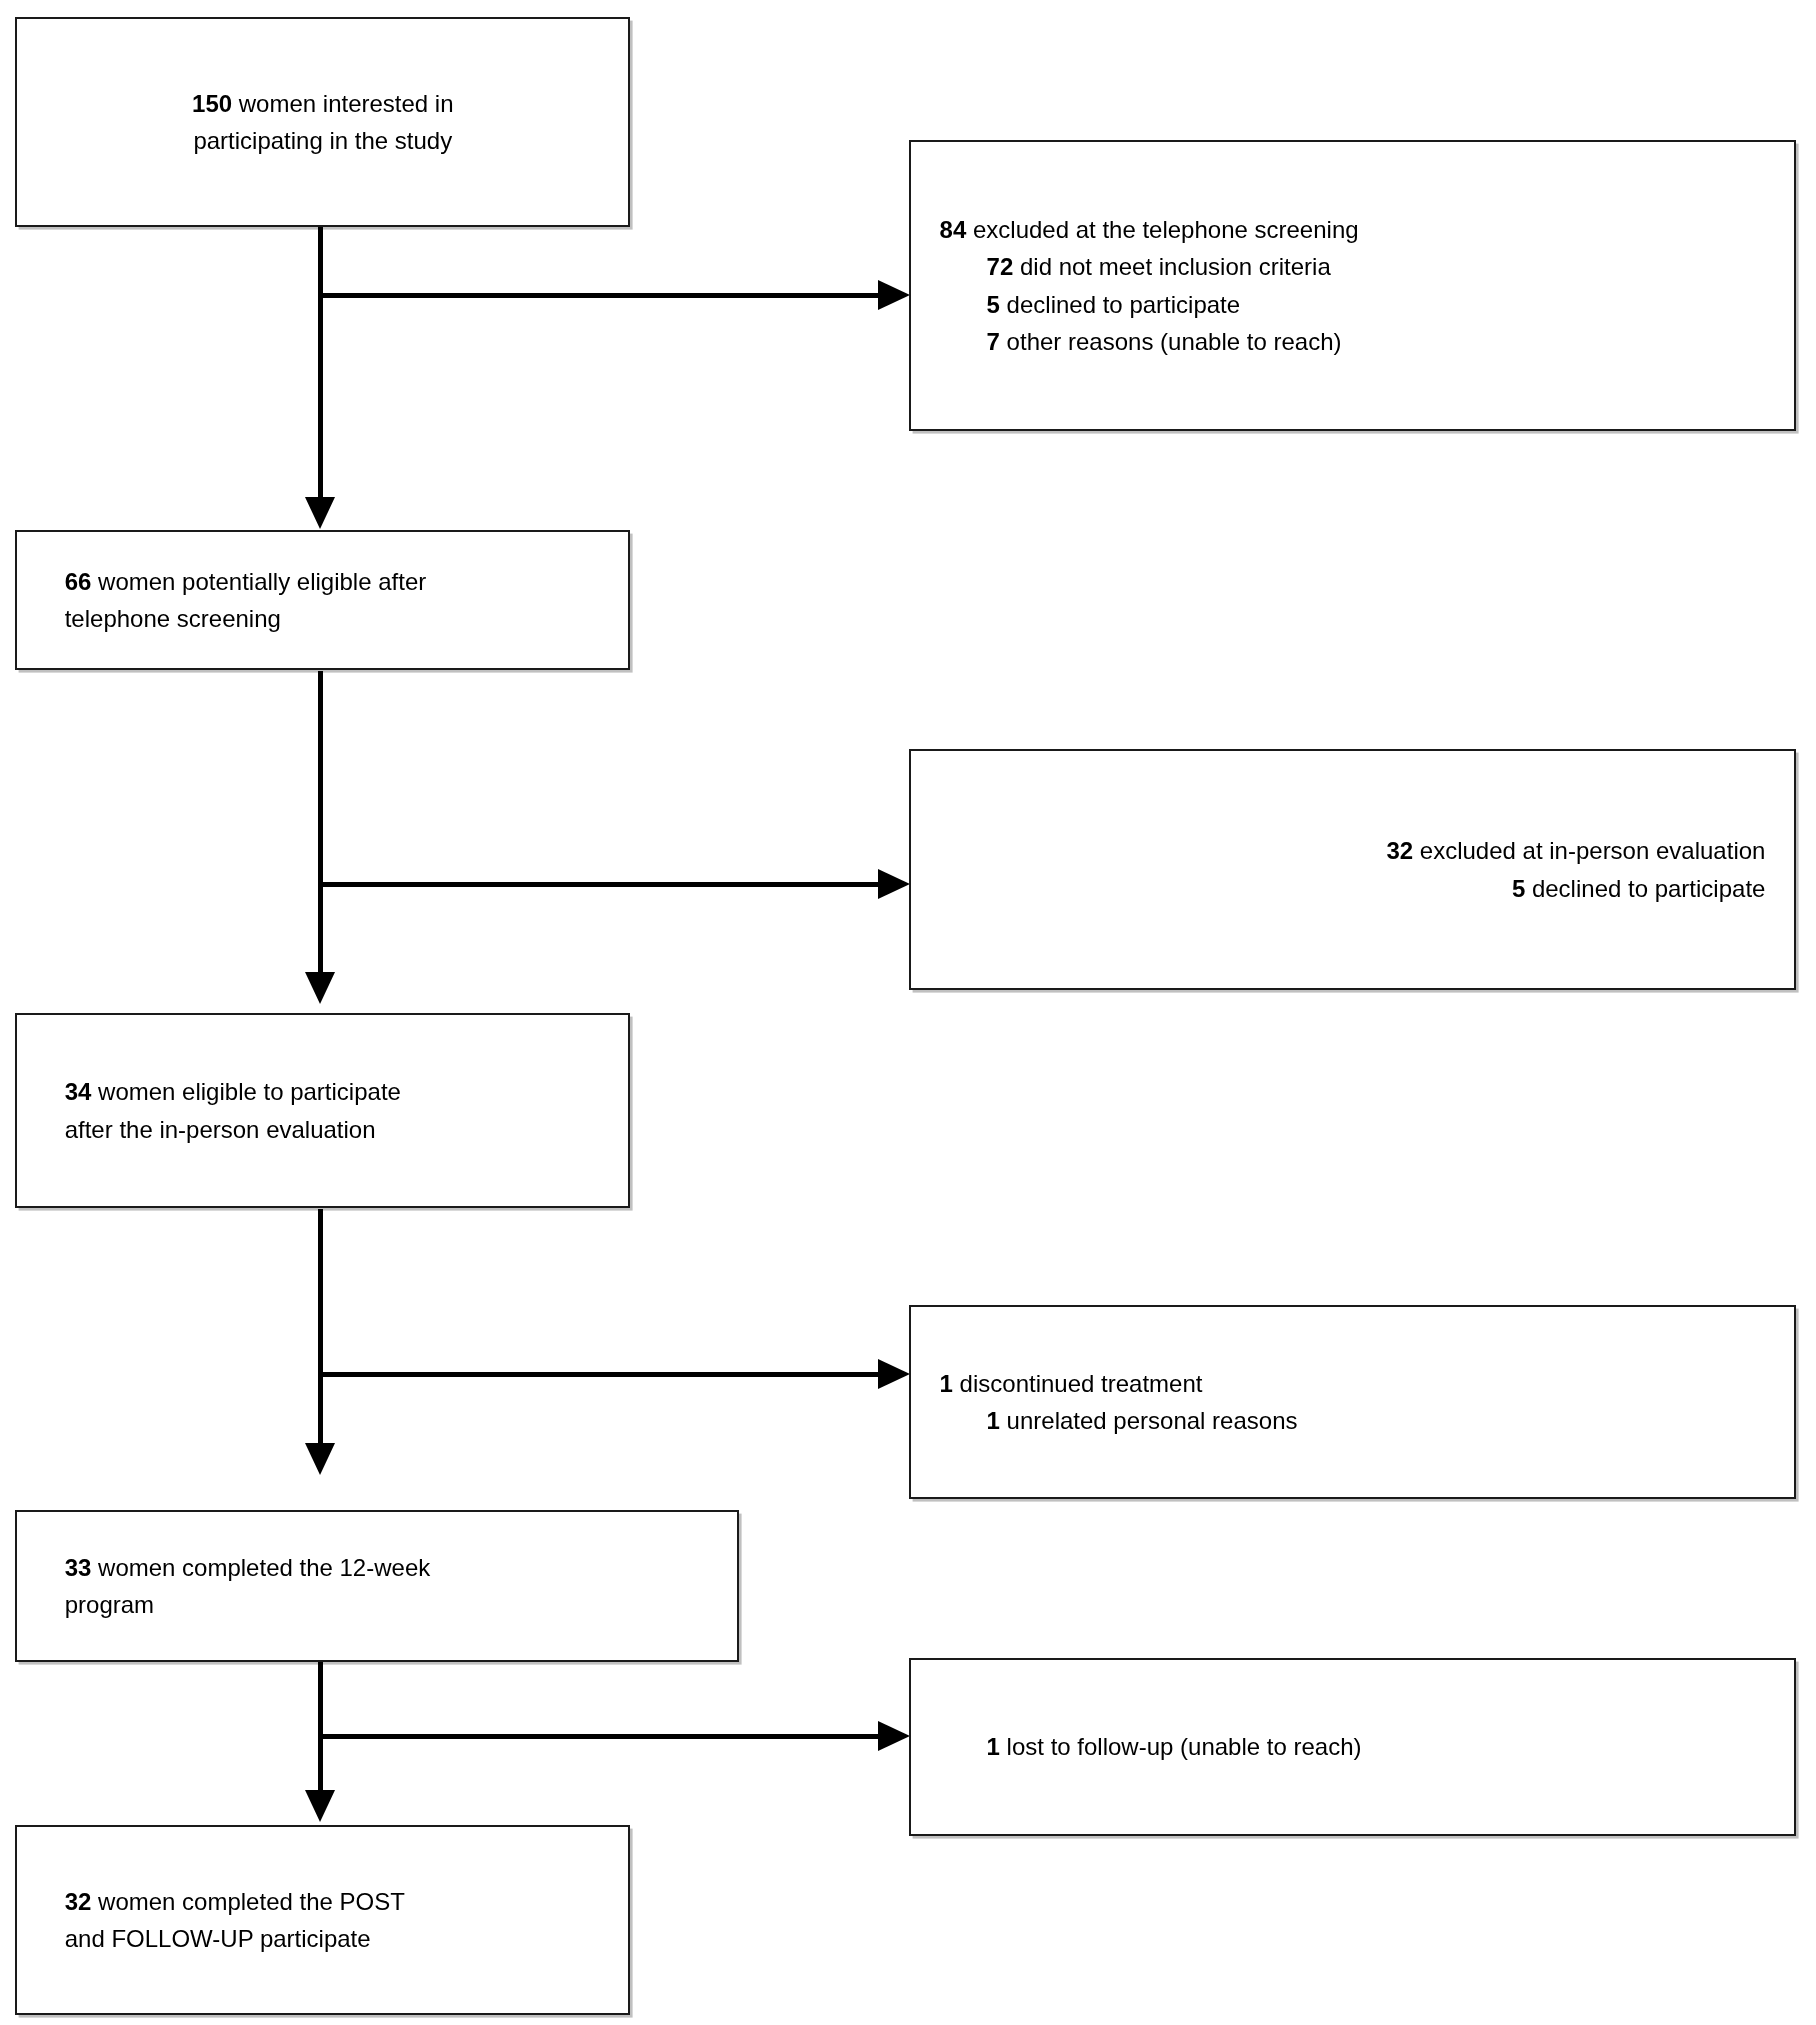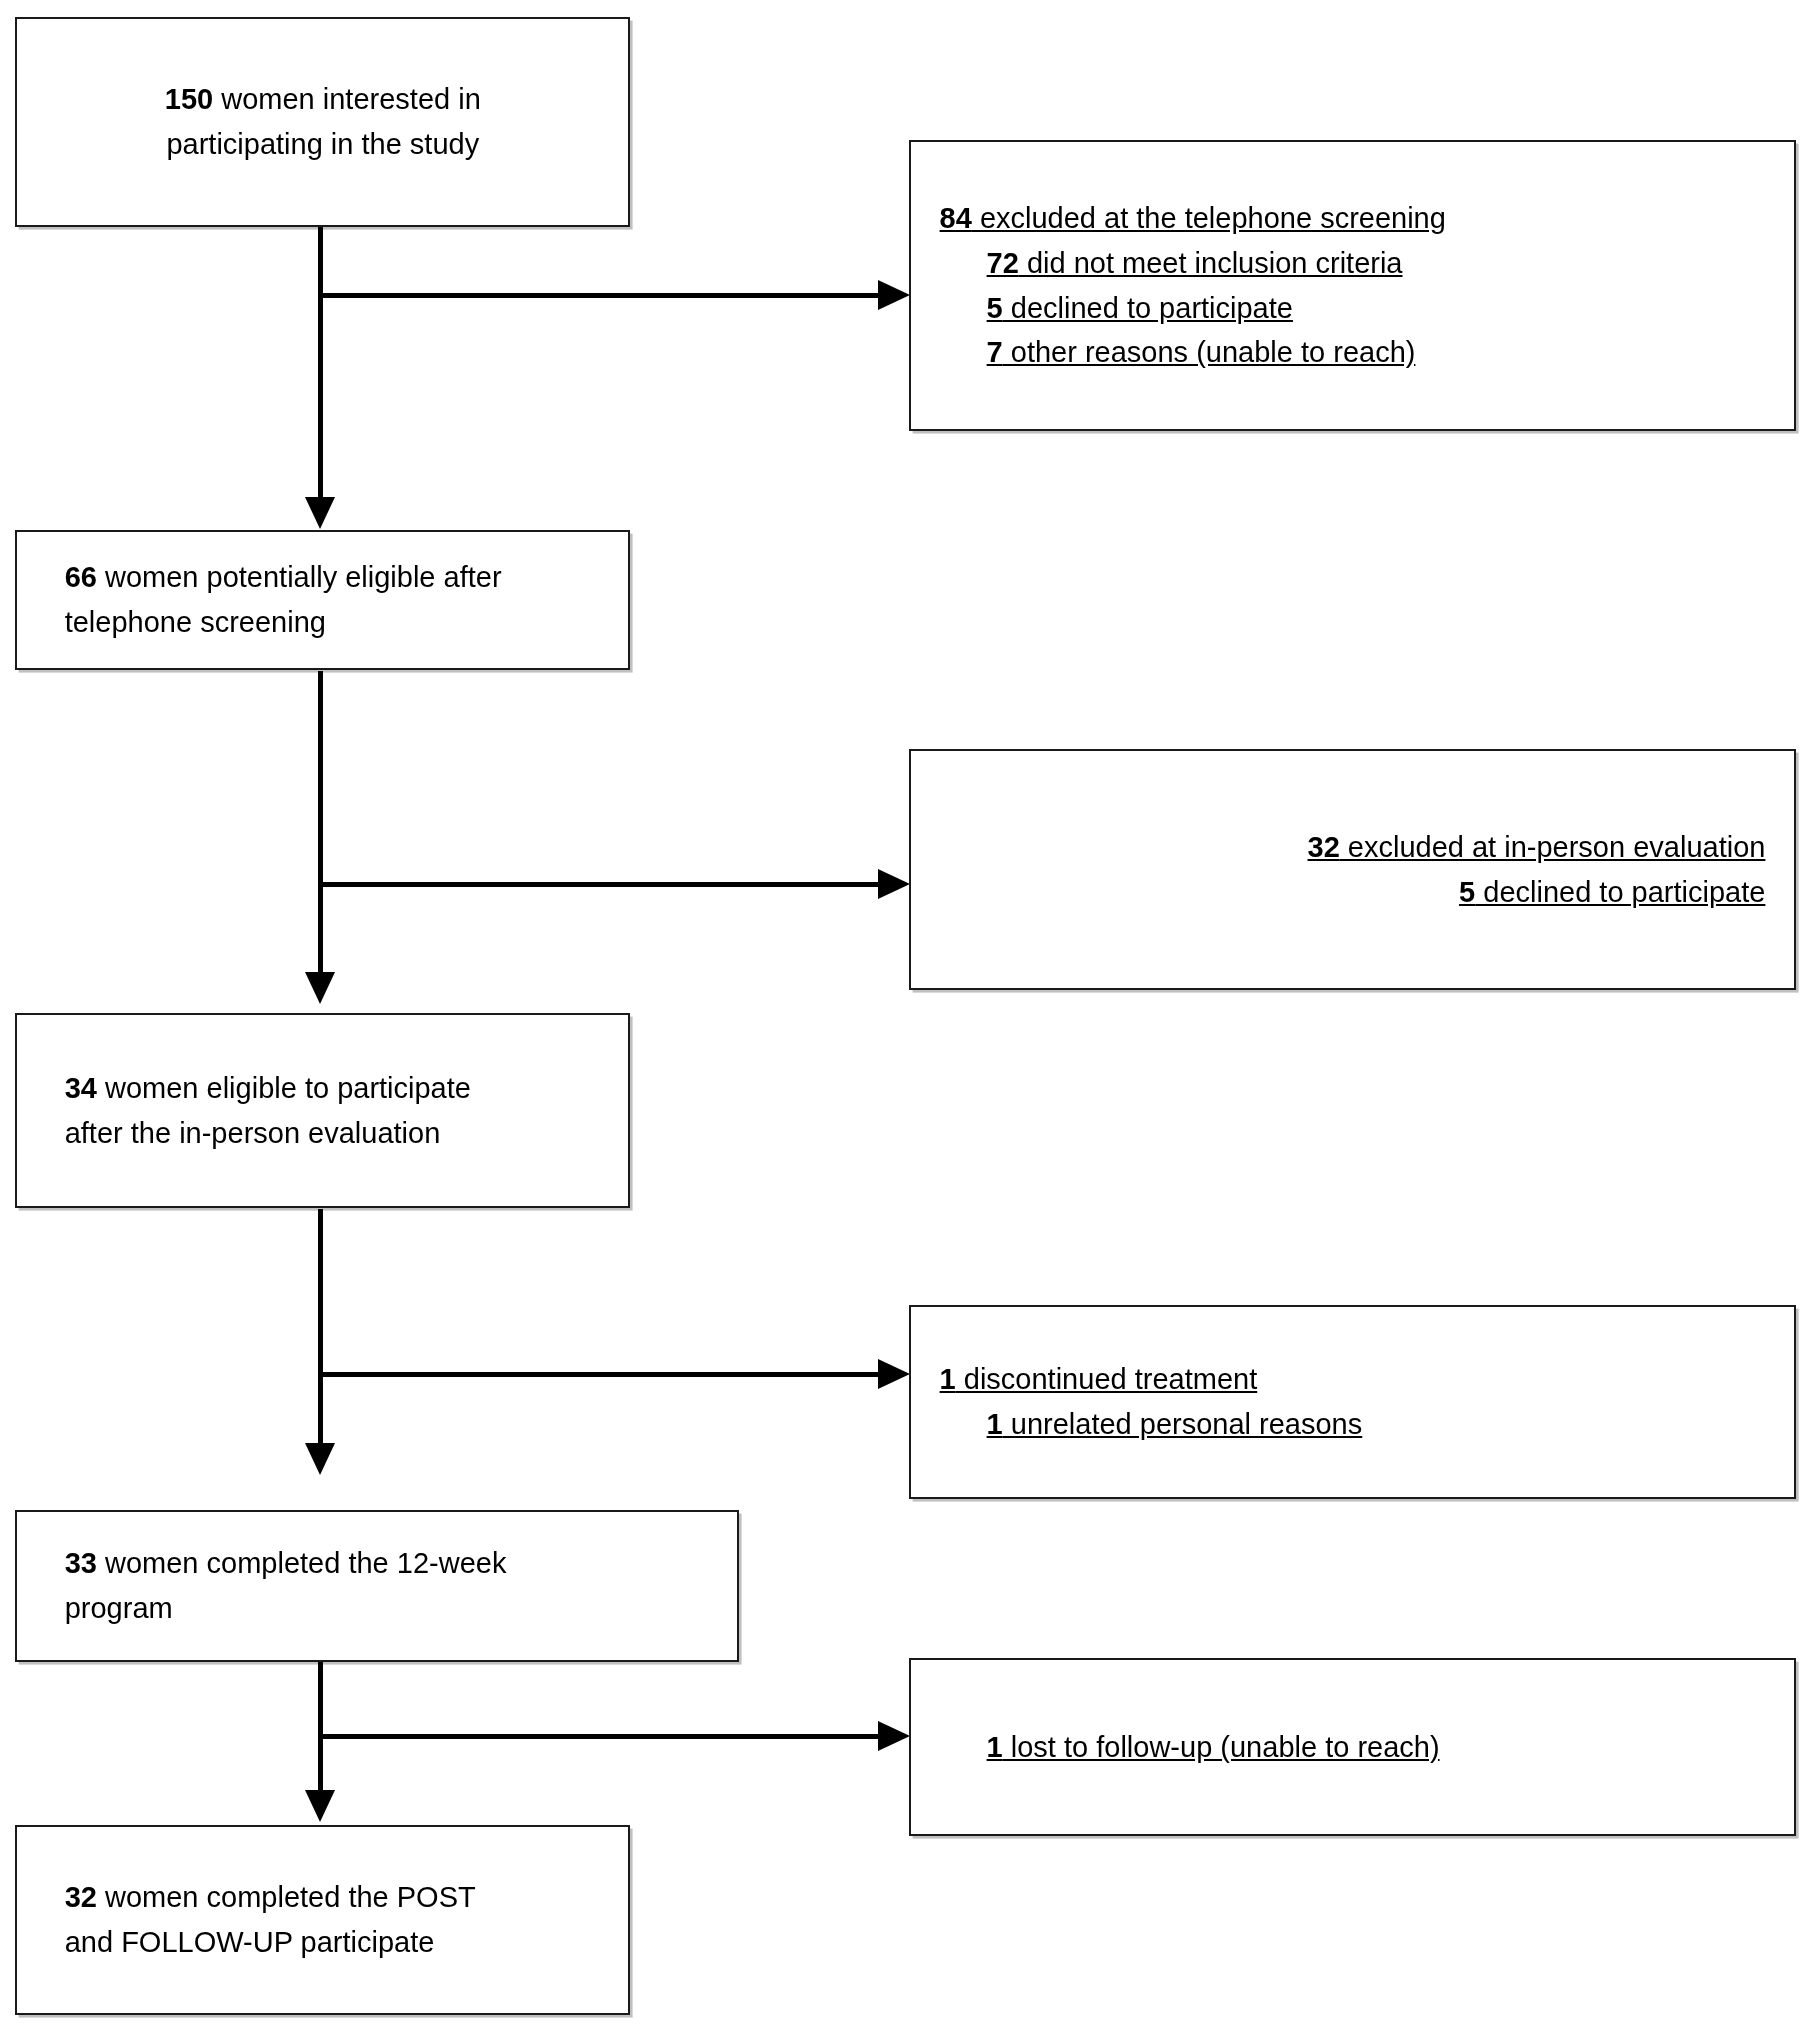--- a/index.html
+++ b/index.html
@@ -22,39 +22,38 @@
     position: absolute;
     box-sizing: border-box;
     background: #ffffff;
     border: 2.5px solid #1a1a1a;
     display: flex;
     flex-direction: column;
     justify-content: center;
     box-shadow: 3.1px 3.1px 0 -0.5px rgba(140,140,140,0.55);
   }
   .node .line {
-    font-size: 29px;
+    font-size: 24px;
     line-height: 1.55;
     white-space: nowrap;
   }
   .node .line b {
     font-weight: 700;
   }
 
   
   .main-node {
     padding: 0 21.4px;
   }
   .main-node.center .line { text-align: center; }
   .main-node.left   .line { text-align: left; margin-left: 26px; }
 
   
   .excl-node {
     padding: 0 28.6px;
-    text-decoration: underline;
   }
   .excl-node .line.head   { padding-left: 0;    }
   .excl-node .line.sub    { padding-left: 47px; }
 
   
   .vline {
     position: absolute;
     width: 4.6px;
     background: #000000;
   }

